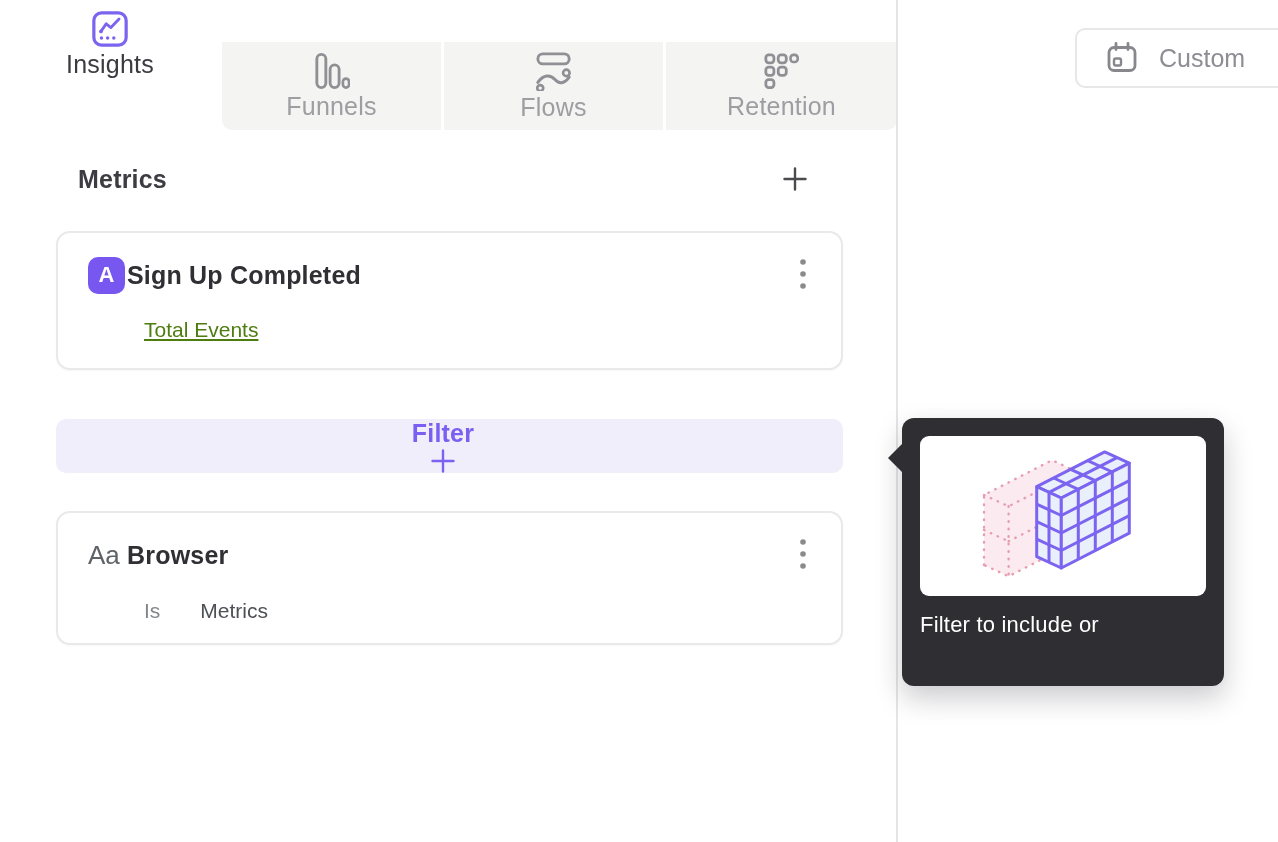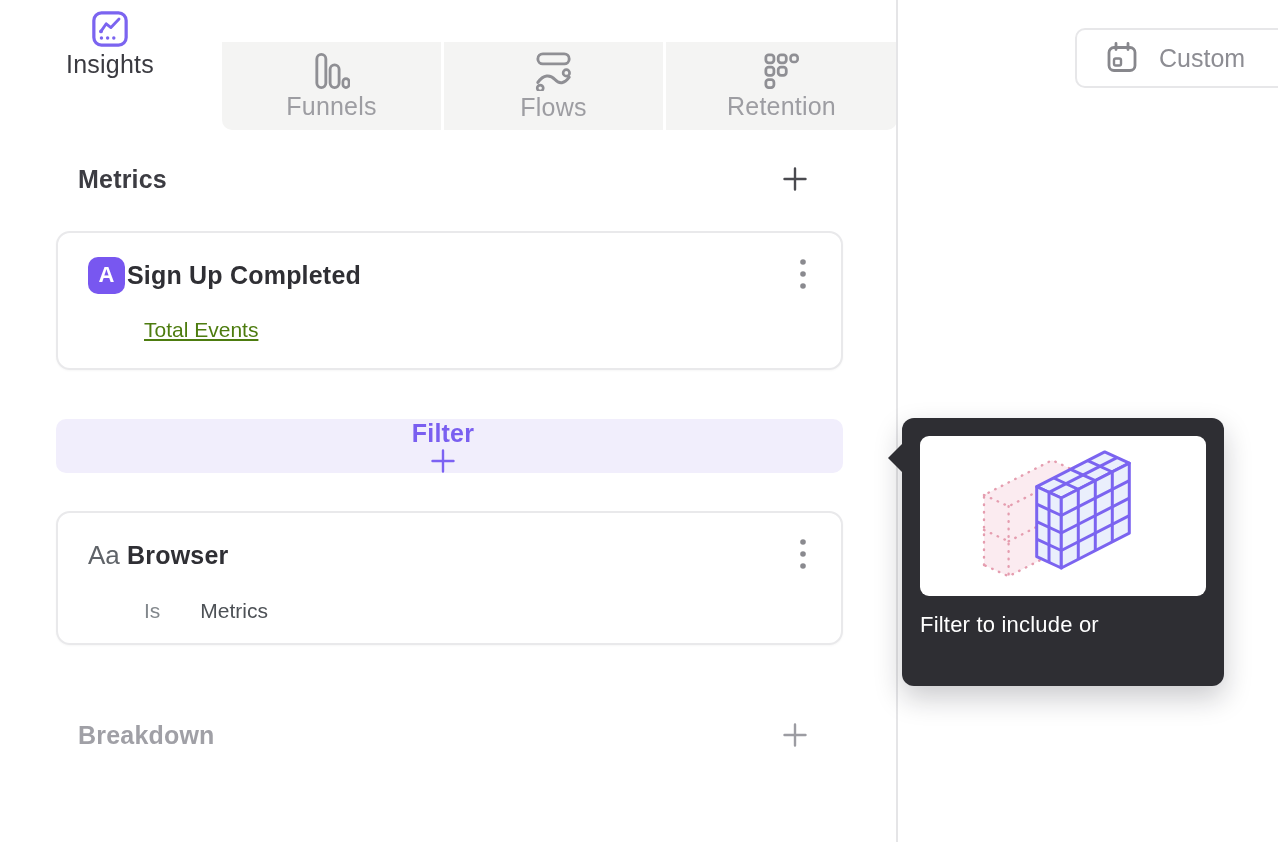--- a/index.html
+++ b/index.html
@@ -208,28 +208,20 @@
             <circle cx="4" cy="30" r="2.8" fill="currentColor"></circle>
           </svg>
       </button>
     </div>
     <div class="card-sub">
       <span>Is</span>
       <span class="filter-value">Metrics</span>
     </div>
   </div>
 
-  <div class="section-row breakdown-row">
-    <span class="section-title">Breakdown</span>
-    <button class="plus-btn plus-gray">
-      <svg width="26" height="26" viewBox="0 0 26 26">
-          <path d="M13 2.5 V 23.5 M2.5 13 H 23.5" stroke="currentColor" stroke-width="2.4" stroke-linecap="round"></path>
-        </svg>
-    </button>
-  </div>
 
   <div class="tooltip">
     <div class="tooltip-arrow"></div>
     <div class="tooltip-img">
       <svg width="286" height="160" viewBox="0 0 286 160" fill="none">
 
         <g stroke="#e59daf" stroke-width="2.4" stroke-linecap="round" stroke-dasharray="0.5 7">
           <polygon points="64,129 64,59 132,24.2 156.6,35.5 156.6,105.5 88.6,140.3" fill="#fbe9ee" fill-opacity="0.9"></polygon>
           <path d="M64 59 L88.6 70.3 L156.6 35.5"></path>
           <path d="M88.6 70.3 L88.6 140.3"></path>

